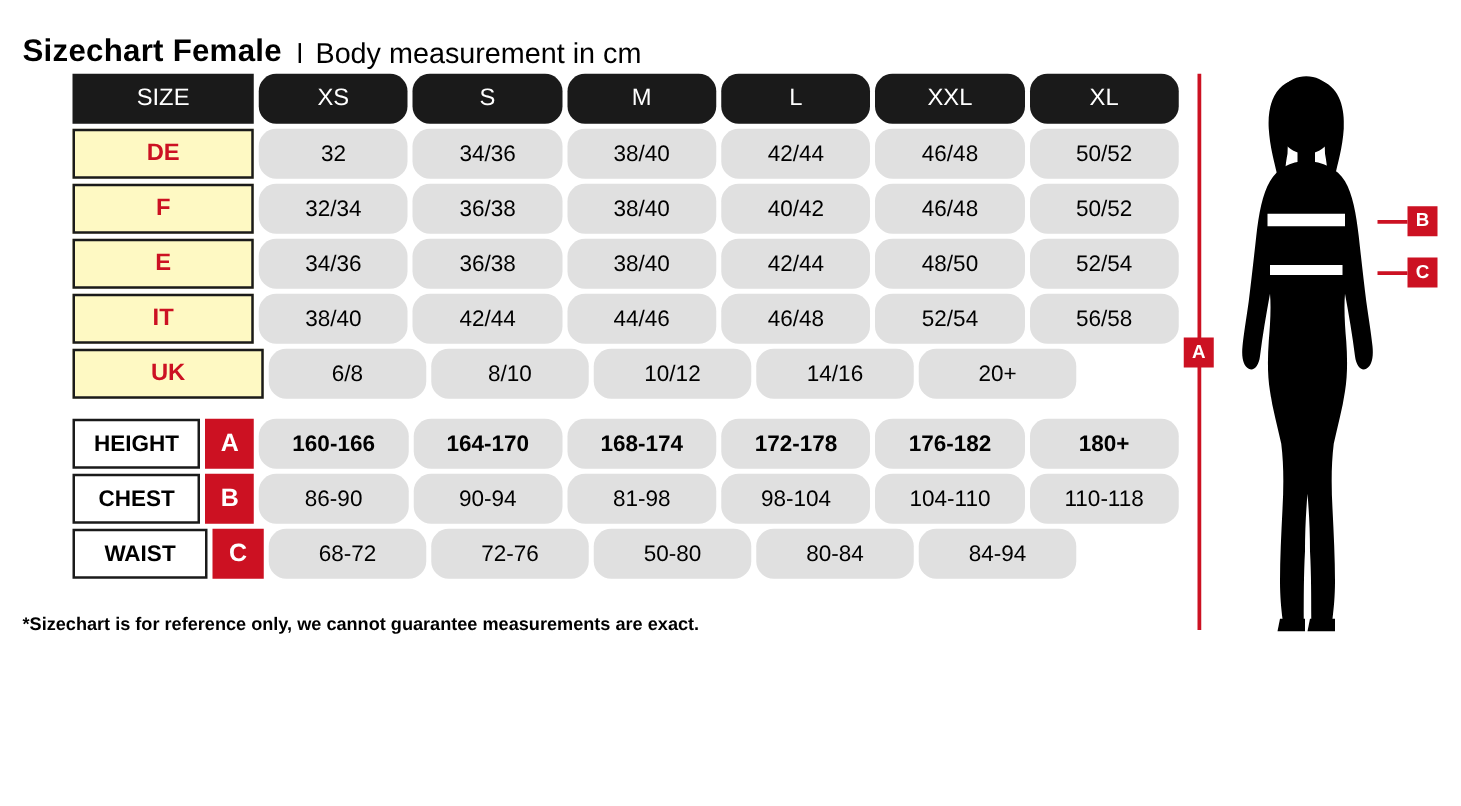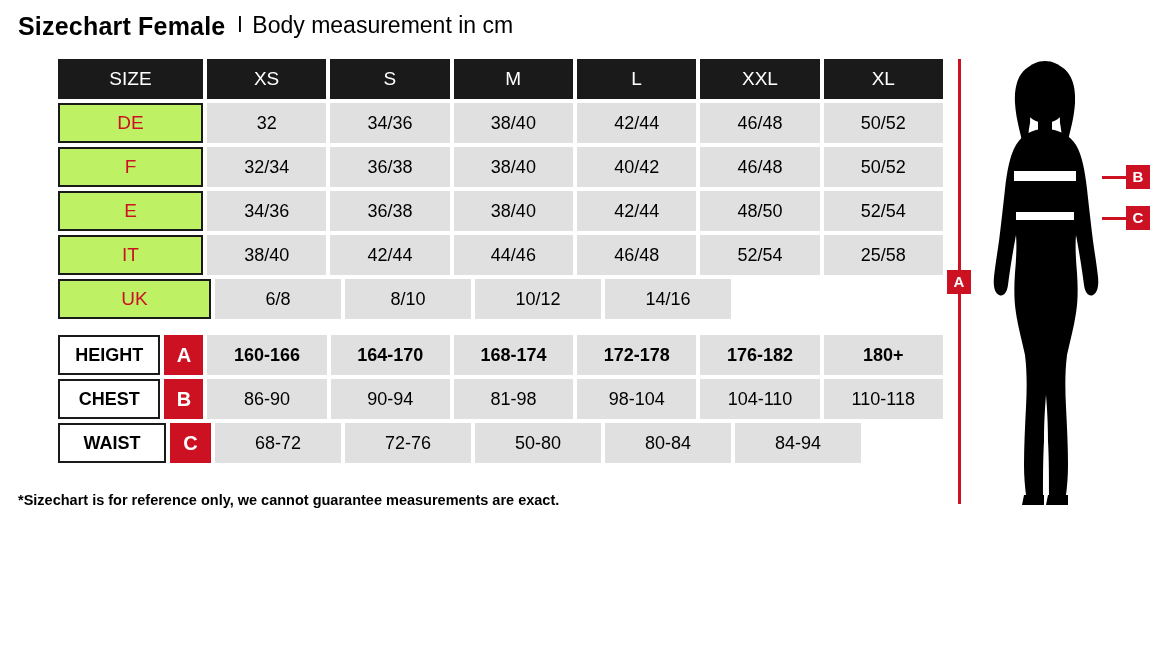--- a/index.html
+++ b/index.html
@@ -18,23 +18,23 @@
   .page {
     position: relative;
     width: 1169px;
     height: 645px;
   }
 
   
   .title-row {
     position: absolute;
     left: 18px;
-    top: 12px;
+    top: 27px;
     display: flex;
-    align-items: flex-start;
+    align-items: flex-end;
     white-space: nowrap;
   }
   .title-main {
     font-size: 25px;
     font-weight: bold;
     letter-spacing: 0.2px;
   }
   .title-sep {
     font-size: 22px;
     font-weight: normal;
@@ -65,35 +65,36 @@
     box-sizing: border-box;
   }
   .c-label {
     width: 153px;
     margin-right: 4px;
   }
   .c-val {
     width: 126px;
     margin-right: 4px;
     background: #e0e0e0;
+    border-radius: 14px;
   }
   .c-val:last-child { margin-right: 0; }
 
   .hdr-black {
     background: #1a1a1a;
     color: #ffffff;
     font-size: 19px;
   }
   .hdr-black.c-val { background: #1a1a1a; }
 
   .reg-label {
     border: 2px solid #1a1a1a;
-    background: #bef264;
+    background: #fef9c3;
     color: #cc1122;
-    font-weight: normal;
+    font-weight: bold;
     font-size: 19px;
     line-height: 36px;
   }
 
   
   .trow.meas { margin-bottom: 4px; }
   .m-label {
     width: 108px;
     margin-right: 4px;
     border: 2px solid #1a1a1a;
@@ -227,29 +228,30 @@
       <div class="cell c-val">52/54</div>
     </div>
 
     <div class="trow">
       <div class="cell c-label reg-label">IT</div>
       <div class="cell c-val">38/40</div>
       <div class="cell c-val">42/44</div>
       <div class="cell c-val">44/46</div>
       <div class="cell c-val">46/48</div>
       <div class="cell c-val">52/54</div>
-      <div class="cell c-val">25/58</div>
+      <div class="cell c-val">56/58</div>
     </div>
 
     <div class="trow">
       <div class="cell c-label reg-label">UK</div>
       <div class="cell c-val">6/8</div>
       <div class="cell c-val">8/10</div>
       <div class="cell c-val">10/12</div>
       <div class="cell c-val">14/16</div>
+      <div class="cell c-val">20+</div>
     </div>
 
     <div class="spacer"></div>
 
     <div class="trow meas bold-vals">
       <div class="cell m-label">HEIGHT</div>
       <div class="cell m-key">A</div>
       <div class="cell c-val">160-166</div>
       <div class="cell c-val">164-170</div>
       <div class="cell c-val">168-174</div>

